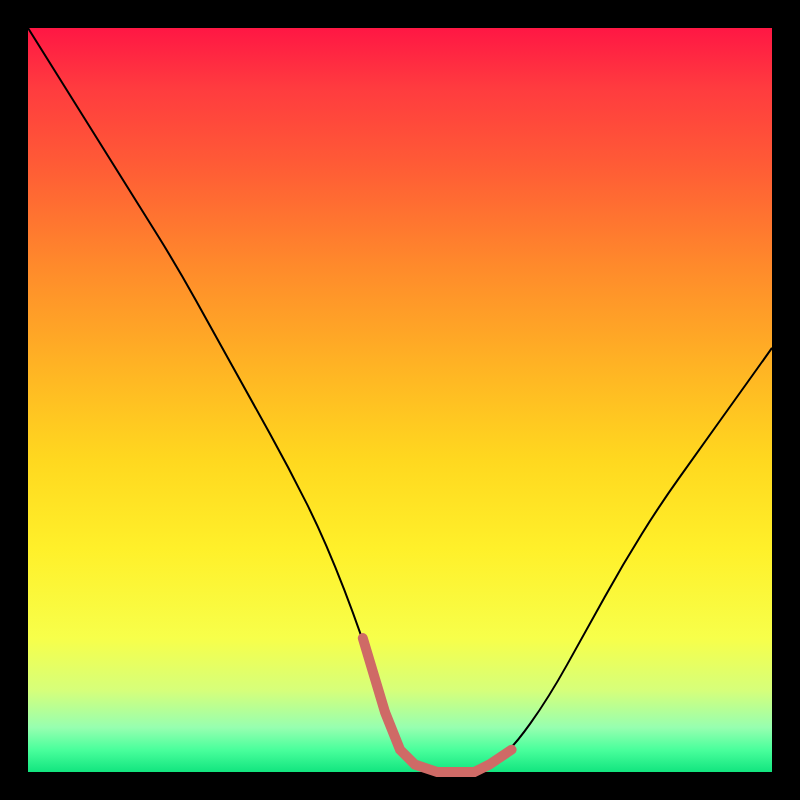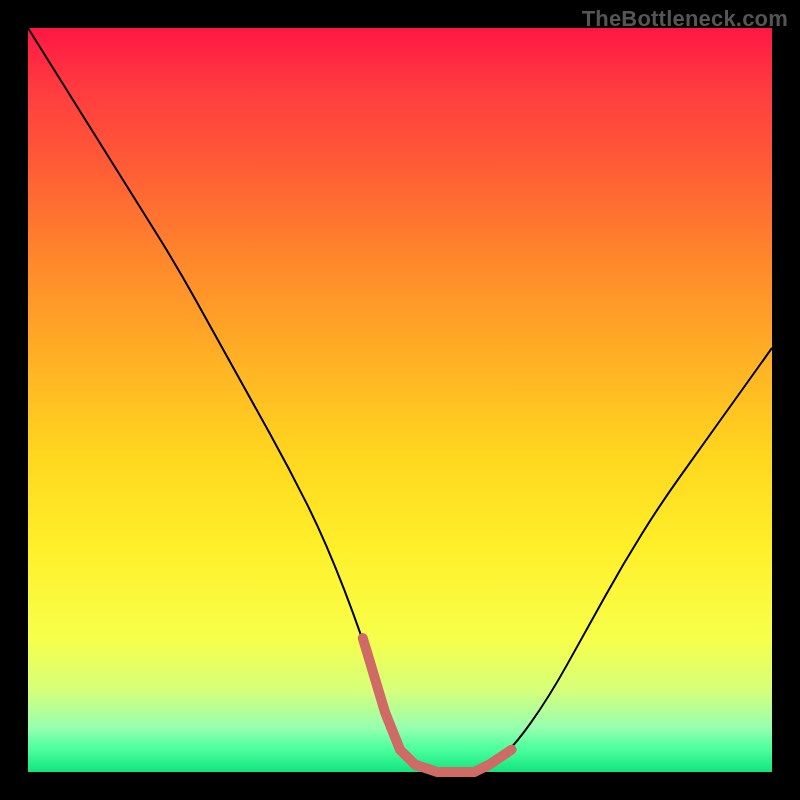--- a/index.html
+++ b/index.html
@@ -63,14 +63,13 @@
 </head>
 <body>
 
 <div class="frame">
   <div class="plot-area">
     <svg class="curve" viewBox="0 0 744 744" preserveAspectRatio="none">
       <path d="M 0 0 Q 0 0 18.6 29.75999999999999 Q 37.2 59.51999999999998 55.800000000000004 89.28000000000003 Q 74.4 119.04000000000008 93 148.8 Q 111.6 178.55999999999995 130.2 208.31999999999996 Q 148.8 238.07999999999998 167.4 271.56 Q 186 305.04 204.6 338.52 Q 223.2 372 241.79999999999998 405.48 Q 260.4 438.96000000000004 279 476.16 Q 297.6 513.36 316.20000000000005 561.72 Q 334.8 610.08 345.96000000000004 647.28 Q 357.12 684.48 364.56 703.0799999999999 Q 372 721.68 379.44 729.1199999999999 Q 386.88 736.56 398.04 740.28 Q 409.20000000000005 744 420.36 744 Q 431.52 744 438.96 744 Q 446.4 744 453.84 740.28 Q 461.28 736.56 472.44 729.1199999999999 Q 483.6 721.68 502.2 695.64 Q 520.8 669.6 539.4 636.12 Q 558 602.64 576.6 569.16 Q 595.2 535.68 613.8 505.91999999999996 Q 632.4 476.16 651 450.12 Q 669.6 424.08 688.2 398.03999999999996 Q 706.8 372 725.4 345.96000000000004 T 744 319.92" fill="none" stroke="#000000" stroke-width="2"></path>
       <path d="M 334.8 610.08 L 357.12 684.48 L 372 721.68 L 386.88 736.56 L 409.20000000000005 744 L 431.52 744 L 446.4 744 L 461.28 736.56 L 483.6 721.68" fill="none" stroke="#cf6a66" stroke-width="10" stroke-linecap="round"></path>
     </svg>
   </div>
-  <div class="watermark">TheBottleneck.com</div>
 </div>
 
 </body></html>

